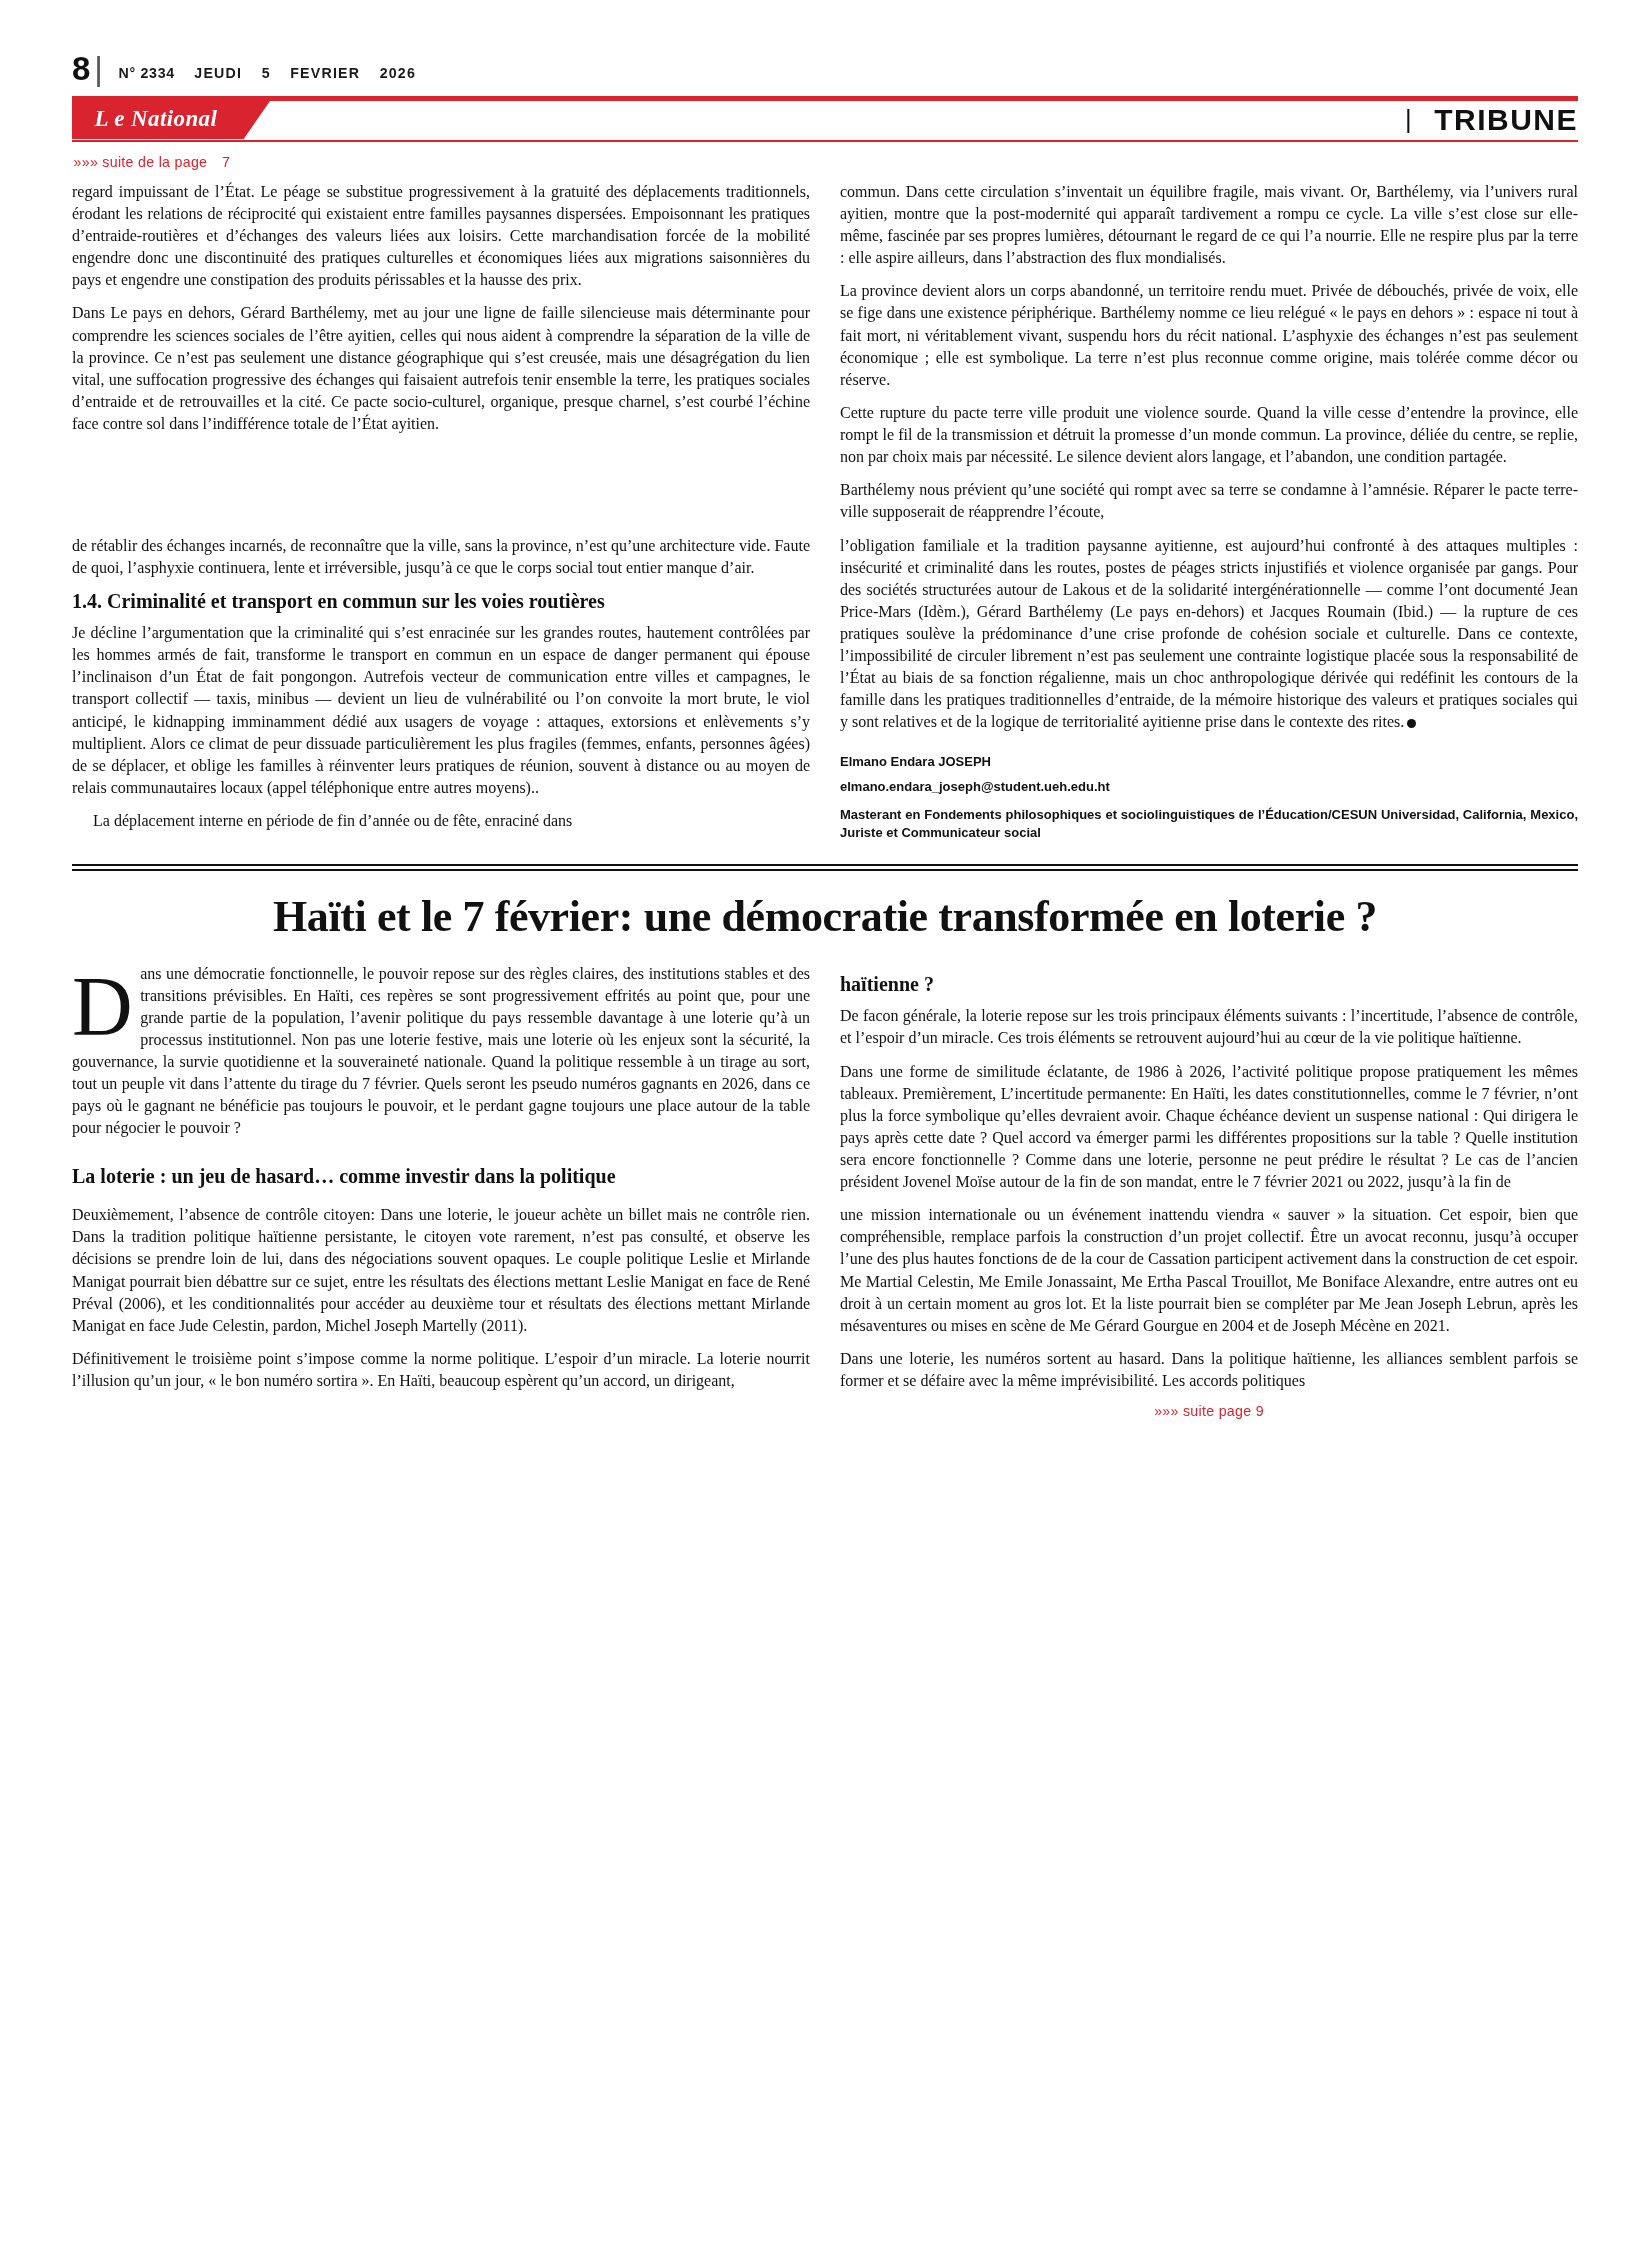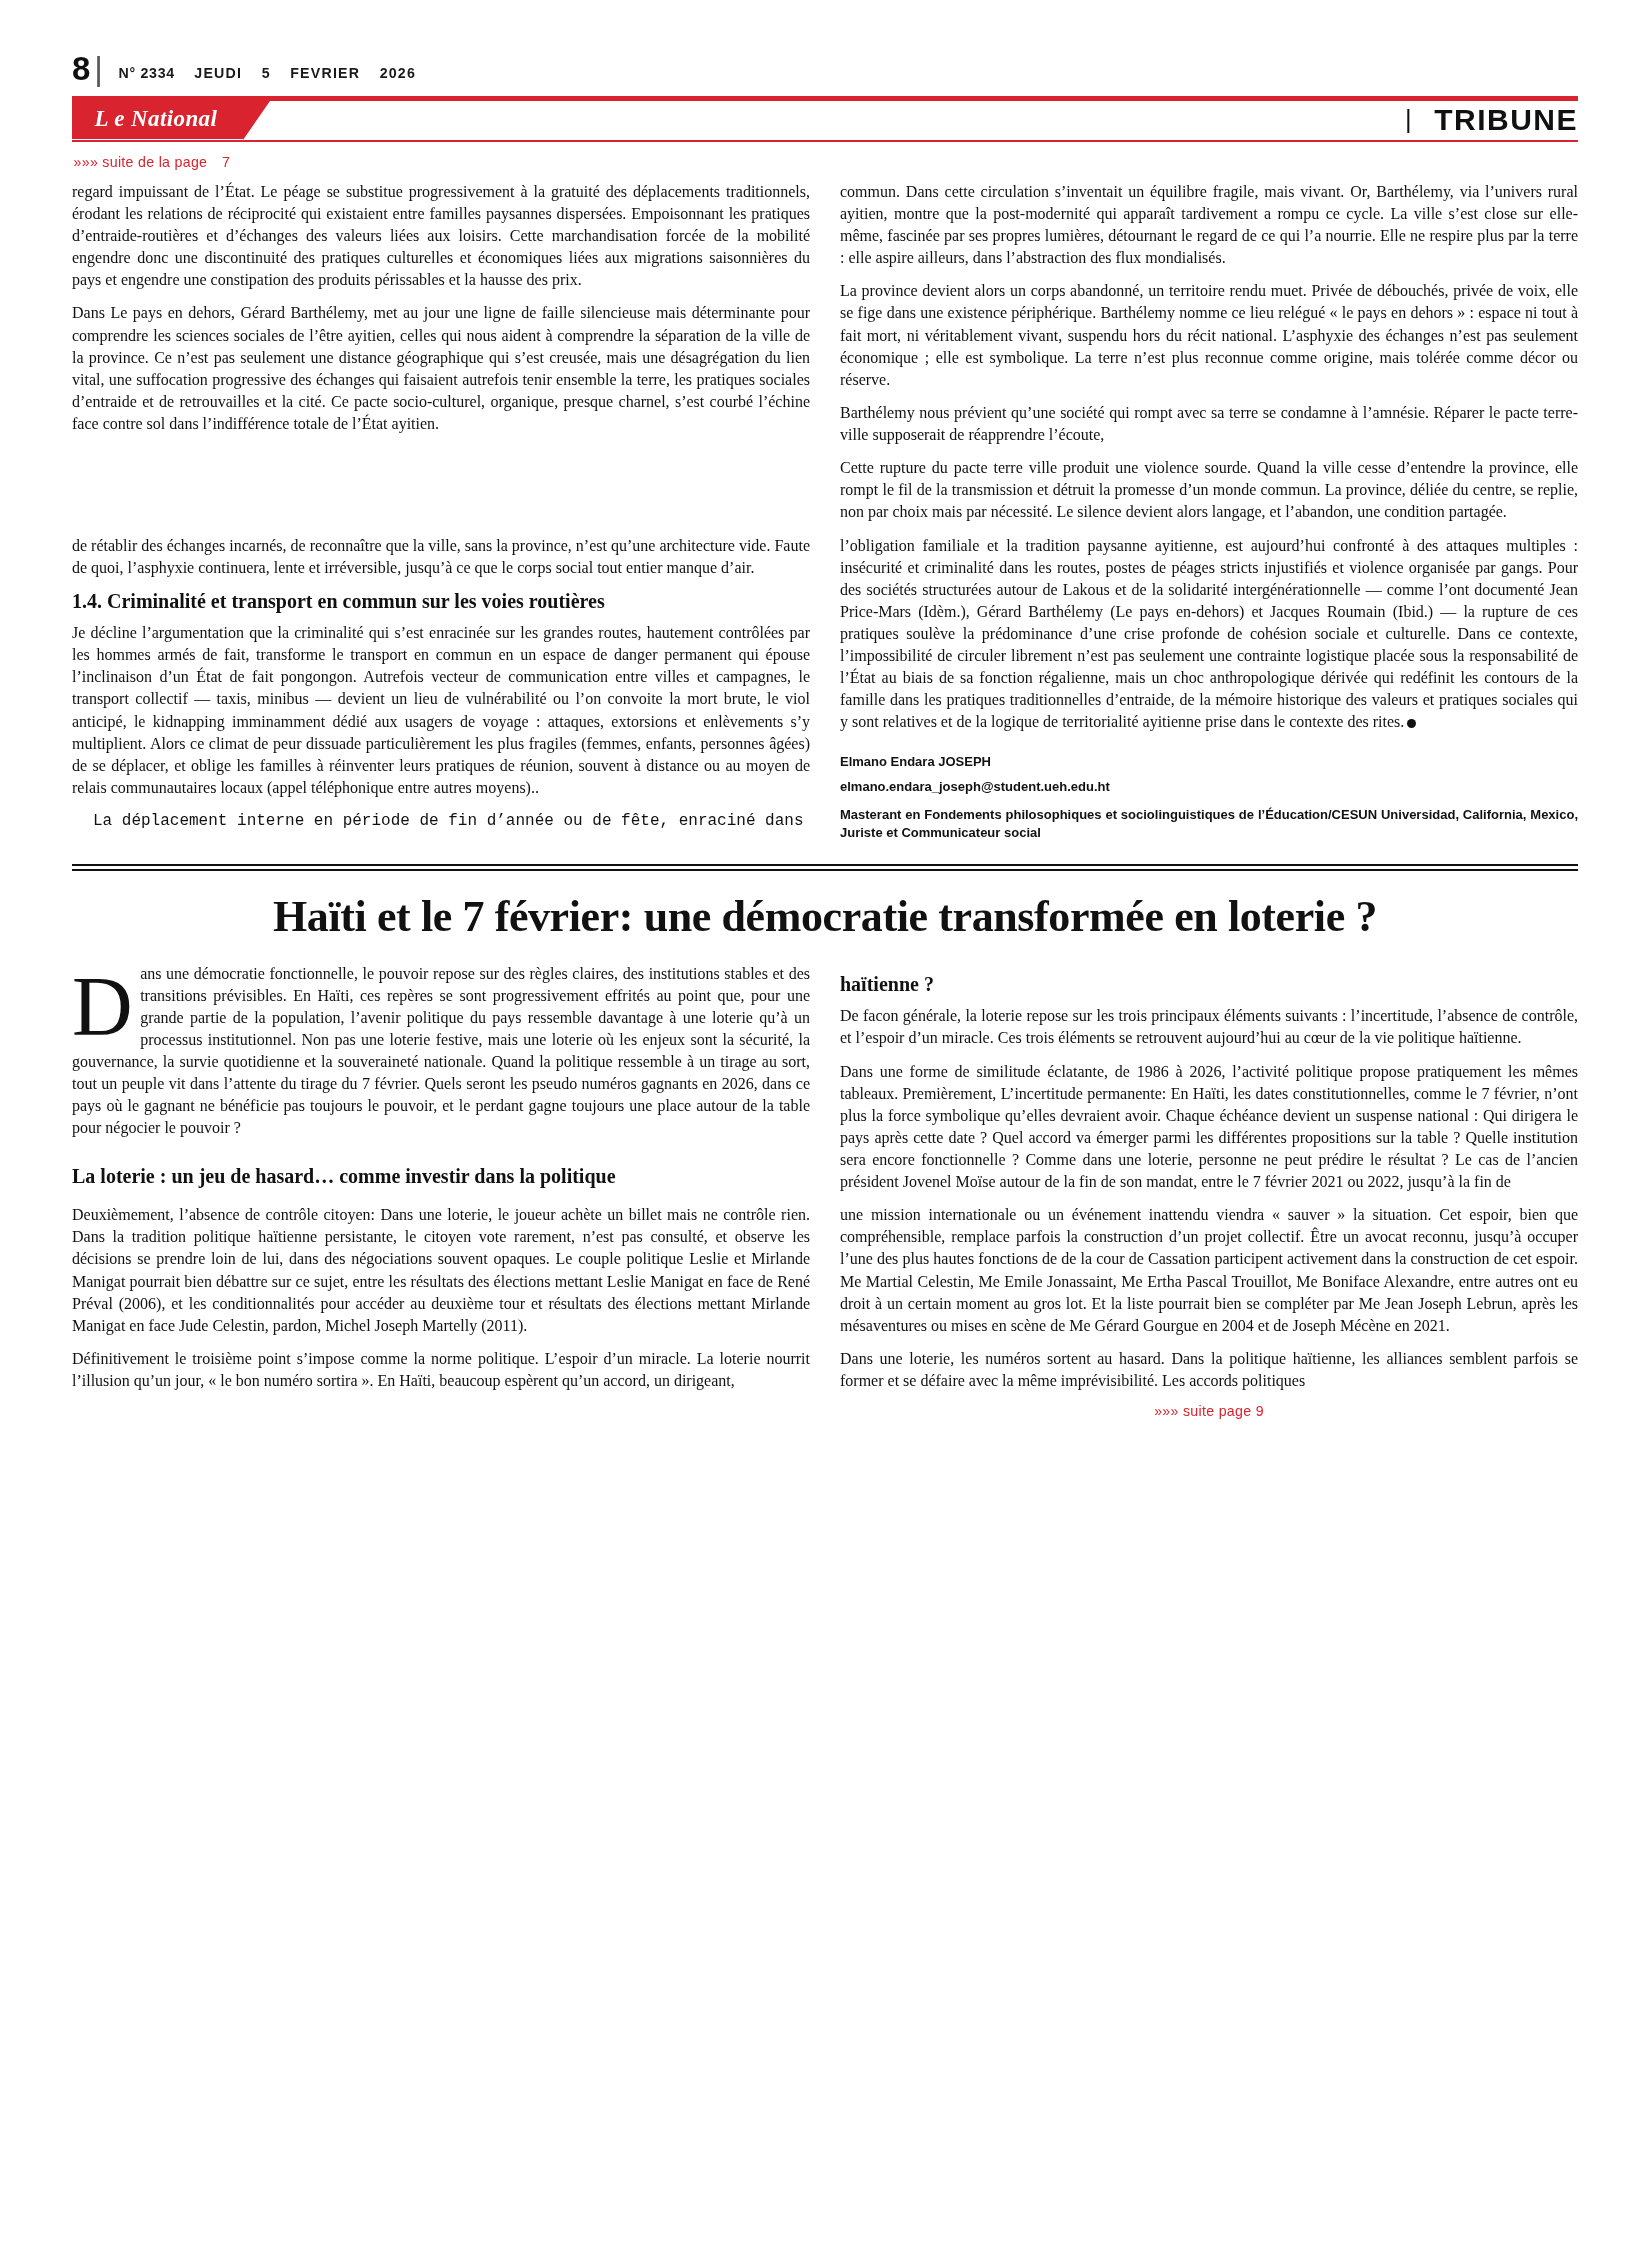--- a/index.html
+++ b/index.html
@@ -230,29 +230,29 @@
   <div class="cols4">
 
     <div>
       <p class="body">regard impuissant de l’État. Le péage se substitue progressivement à la gratuité des déplacements traditionnels, érodant les relations de réciprocité qui existaient entre familles paysannes dispersées. Empoisonnant les pratiques d’entraide-routières et d’échanges des valeurs liées aux loisirs. Cette marchandisation forcée de la mobilité engendre donc une discontinuité des pratiques culturelles et économiques liées aux migrations saisonnières du pays et engendre une constipation des produits périssables et la hausse des prix.</p>
       <p class="body">Dans Le pays en dehors, Gérard Barthélemy, met au jour une ligne de faille silencieuse mais déterminante pour comprendre les sciences sociales de l’être ayitien, celles qui nous aident à comprendre la séparation de la ville de la province. Ce n’est pas seulement une distance géographique qui s’est creusée, mais une désagrégation du lien vital, une suffocation progressive des échanges qui faisaient autrefois tenir ensemble la terre, les pratiques sociales d’entraide et de retrouvailles et la cité. Ce pacte socio-culturel, organique, presque charnel, s’est courbé l’échine face contre sol dans l’indifférence totale de l’État ayitien.</p>
     </div>
 
     <div>
       <p class="body">commun. Dans cette circulation s’inventait un équilibre fragile, mais vivant. Or, Barthélemy, via l’univers rural ayitien, montre que la post-modernité qui apparaît tardivement a rompu ce cycle. La ville s’est close sur elle-même, fascinée par ses propres lumières, détournant le regard de ce qui l’a nourrie. Elle ne respire plus par la terre : elle aspire ailleurs, dans l’abstraction des flux mondialisés.</p>
       <p class="body">La province devient alors un corps abandonné, un territoire rendu muet. Privée de débouchés, privée de voix, elle se fige dans une existence périphérique. Barthélemy nomme ce lieu relégué « le pays en dehors » : espace ni tout à fait mort, ni véritablement vivant, suspendu hors du récit national. L’asphyxie des échanges n’est pas seulement économique ; elle est symbolique. La terre n’est plus reconnue comme origine, mais tolérée comme décor ou réserve.</p>
+      <p class="body">Cette rupture du pacte terre ville produit une violence sourde. Quand la ville cesse d’entendre la province, elle rompt le fil de la transmission et détruit la promesse d’un monde commun. La province, déliée du centre, se replie, non par choix mais par nécessité. Le silence devient alors langage, et l’abandon, une condition partagée.</p>
       <p class="body">Barthélemy nous prévient qu’une société qui rompt avec sa terre se condamne à l’amnésie. Réparer le pacte terre-ville supposerait de réapprendre l’écoute,</p>
-      <p class="body">Cette rupture du pacte terre ville produit une violence sourde. Quand la ville cesse d’entendre la province, elle rompt le fil de la transmission et détruit la promesse d’un monde commun. La province, déliée du centre, se replie, non par choix mais par nécessité. Le silence devient alors langage, et l’abandon, une condition partagée.</p>
     </div>
 
     <div>
       <p class="body">de rétablir des échanges incarnés, de reconnaître que la ville, sans la province, n’est qu’une architecture vide. Faute de quoi, l’asphyxie continuera, lente et irréversible, jusqu’à ce que le corps social tout entier manque d’air.</p>
       <h3 class="subhead">1.4. Criminalité et transport en commun sur les voies routières</h3>
       <p class="body">Je décline l’argumentation que la criminalité qui s’est enracinée sur les grandes routes, hautement contrôlées par les hommes armés de fait, transforme le transport en commun en un espace de danger permanent qui épouse l’inclinaison d’un État de fait pongongon. Autrefois vecteur de communication entre villes et campagnes, le transport collectif — taxis, minibus — devient un lieu de vulnérabilité ou l’on convoite la mort brute, le viol anticipé, le kidnapping imminamment dédié aux usagers de voyage : attaques, extorsions et enlèvements s’y multiplient. Alors ce climat de peur dissuade particulièrement les plus fragiles (femmes, enfants, personnes âgées) de se déplacer, et oblige les familles à réinventer leurs pratiques de réunion, souvent à distance ou au moyen de relais communautaires locaux (appel téléphonique entre autres moyens)..</p>
-      <p class="body" style="text-indent:21px;font-family:Liberation Mono, monospace;">La déplacement interne en période de fin d’année ou de fête, enraciné dans</p>
+      <p class="body" style="text-indent:21px;">La déplacement interne en période de fin d’année ou de fête, enraciné dans</p>
     </div>
 
     <div>
       <p class="body"><span>l’obligation familiale et la tradition paysanne ayitienne, est aujourd’hui confronté à des attaques multiples : insécurité et criminalité dans les routes, postes de péages stricts injustifiés et violence organisée par gangs. Pour des sociétés structurées autour de Lakous et de la solidarité intergénérationnelle — comme l’ont documenté Jean Price-Mars (Idèm.), Gérard Barthélemy (Le pays en-dehors) et Jacques Roumain (Ibid.) — la rupture de ces pratiques soulève la prédominance d’une crise profonde de cohésion sociale et culturelle. Dans ce contexte, l’impossibilité de circuler librement n’est pas seulement une contrainte logistique placée sous la responsabilité de l’État au biais de sa fonction régalienne, mais un choc anthropologique dérivée qui redéfinit les contours de la famille dans les pratiques traditionnelles d’entraide, de la mémoire historique des valeurs et pratiques sociales qui y sont relatives et de la logique de territorialité ayitienne prise dans le contexte des rites.</span><span class="endmark"></span></p>
       <div class="byline">
         <span>Elmano Endara JOSEPH</span>
         <span class="mail">elmano.endara_joseph@student.ueh.edu.ht</span>
         <span class="role">Masterant en Fondements philosophiques et sociolinguistiques de l’Éducation/CESUN Universidad, California, Mexico, Juriste et Communicateur social</span>
       </div>
     </div>

